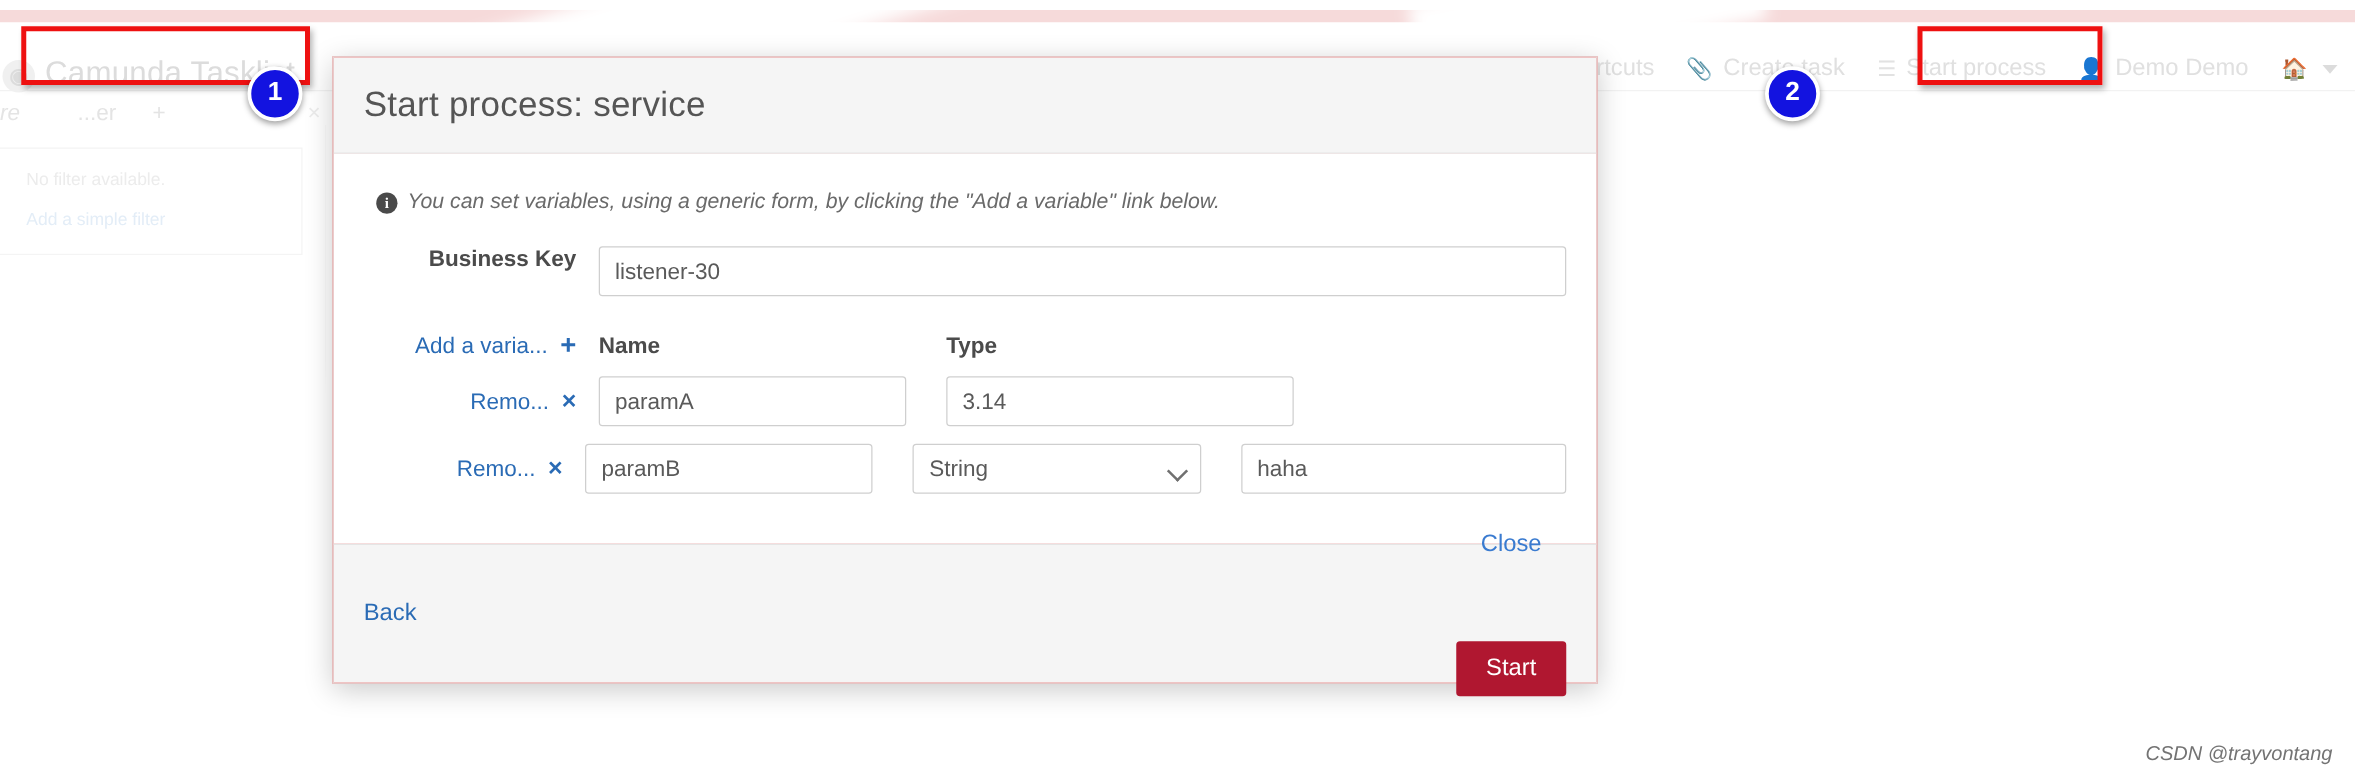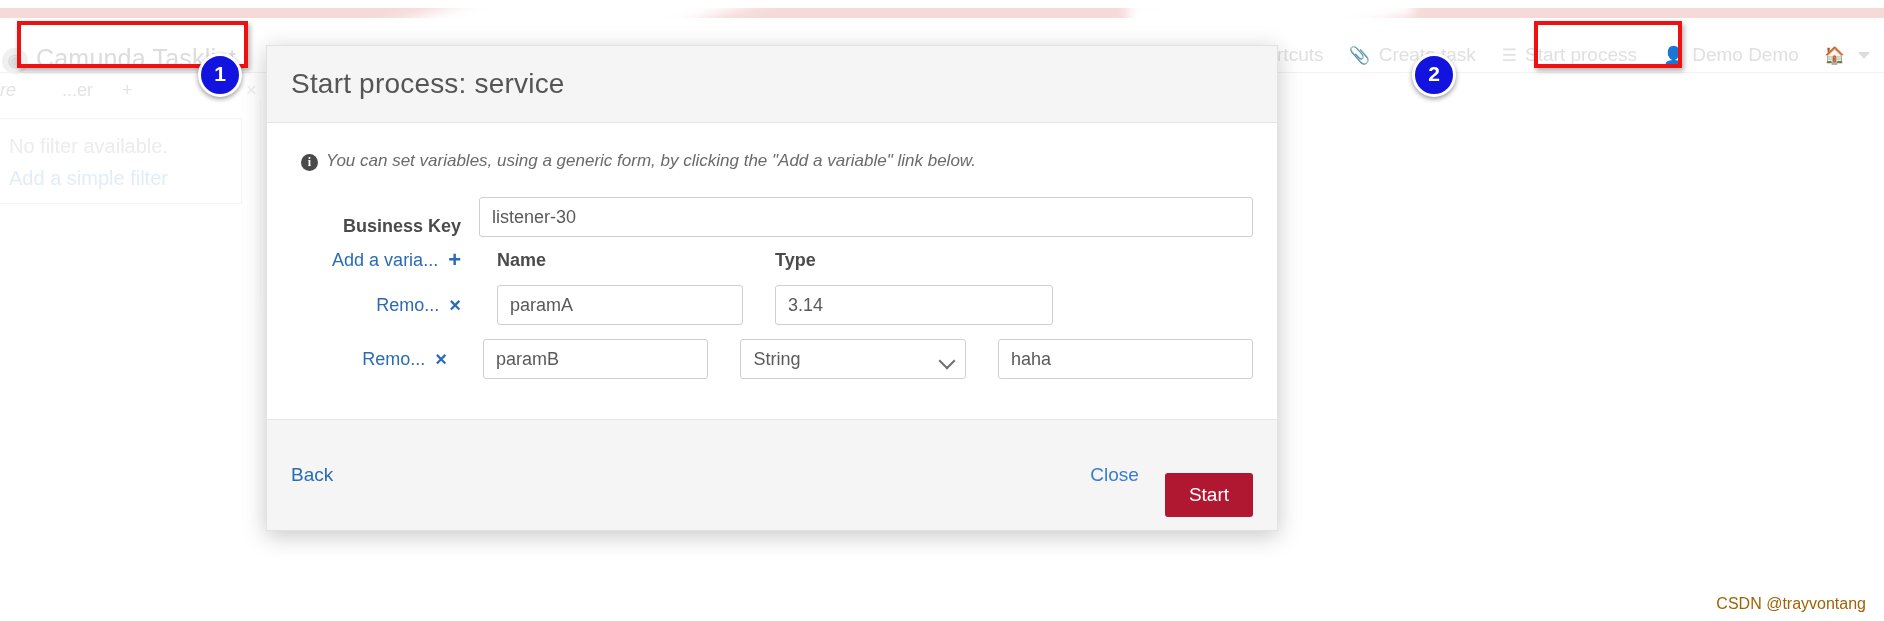--- a/index.html
+++ b/index.html
@@ -101,22 +101,22 @@
     position: absolute;
     left: -40px;
     top: 118px;
     width: 280px;
     height: 84px;
     border: 1px solid #f4f4f4;
     background: #ffffff;
   }
   .filter-line {
     position: absolute;
-    left: 48px;
-    font-size: 20px;
+    left: 60px;
+    font-size: 14px;
     white-space: nowrap;
   }
   .fl-none { top: 16px; color: #ececec; }
   .fl-add  { top: 48px; color: #e3edf7; }
 
   
   .mid-search {
     position: absolute;
     left: 287px; top: 140px;
     width: 130px; height: 42px;
@@ -228,22 +228,22 @@
     margin-top: 3px;
   }
   .hint-text {
     font-style: italic;
     font-size: 17px;
     color: #6a6a6a;
   }
 
   .bk-row {
     display: flex;
-    align-items: flex-end;
-    margin-bottom: 12px;
+    align-items: flex-start;
+    margin-bottom: 28px;
   }
   .bk-label {
     width: 170px;
     text-align: right;
     padding-right: 18px;
     font-weight: bold;
     font-size: 18px;
     color: #4b4b4b;
   }
   .bk-input {
@@ -262,21 +262,21 @@
 
   
   .var-grid { width: 100%; }
   .var-row {
     display: flex;
     align-items: center;
     margin-bottom: 14px;
   }
   .col-action {
     width: 170px;
-    padding-right: 36px;
+    padding-right: 18px;
     text-align: right;
     display: flex;
     align-items: center;
     justify-content: flex-end;
     gap: 10px;
     white-space: nowrap;
   }
   .link-blue {
     color: #2a6bb5;
     font-size: 18px;
@@ -343,20 +343,21 @@
   .footer-back {
     color: #2a6bb5;
     font-size: 19px;
     cursor: pointer;
   }
   .footer-right {
     margin-left: auto;
     display: flex;
     align-items: center;
     gap: 26px;
+    flex-direction: column;
   }
   .footer-close {
     color: #3a7bd0;
     font-size: 19px;
     cursor: pointer;
   }
   .btn-start {
     background: #b01730;
     color: #ffffff;
     border: none;
@@ -393,23 +394,24 @@
     box-shadow: 0 2px 5px rgba(0,0,0,.4);
     font-family: "Liberation Sans", sans-serif;
   }
   #anno-badge-1 { left: 198px;  top: 53px; }
   #anno-badge-2 { left: 1412px; top: 53px; }
 
   .watermark {
     position: absolute;
     right: 18px;
     bottom: 8px;
-    color: #a16207;
+    color: #737373;
     font-size: 16px;
     font-family: "Liberation Sans", sans-serif;
+    font-style: italic;
   }
 </style>
 </head>
 <body>
 
 <div id="app-background">
 
   <div class="top-stripe"></div>
 
   <div class="navbar">

